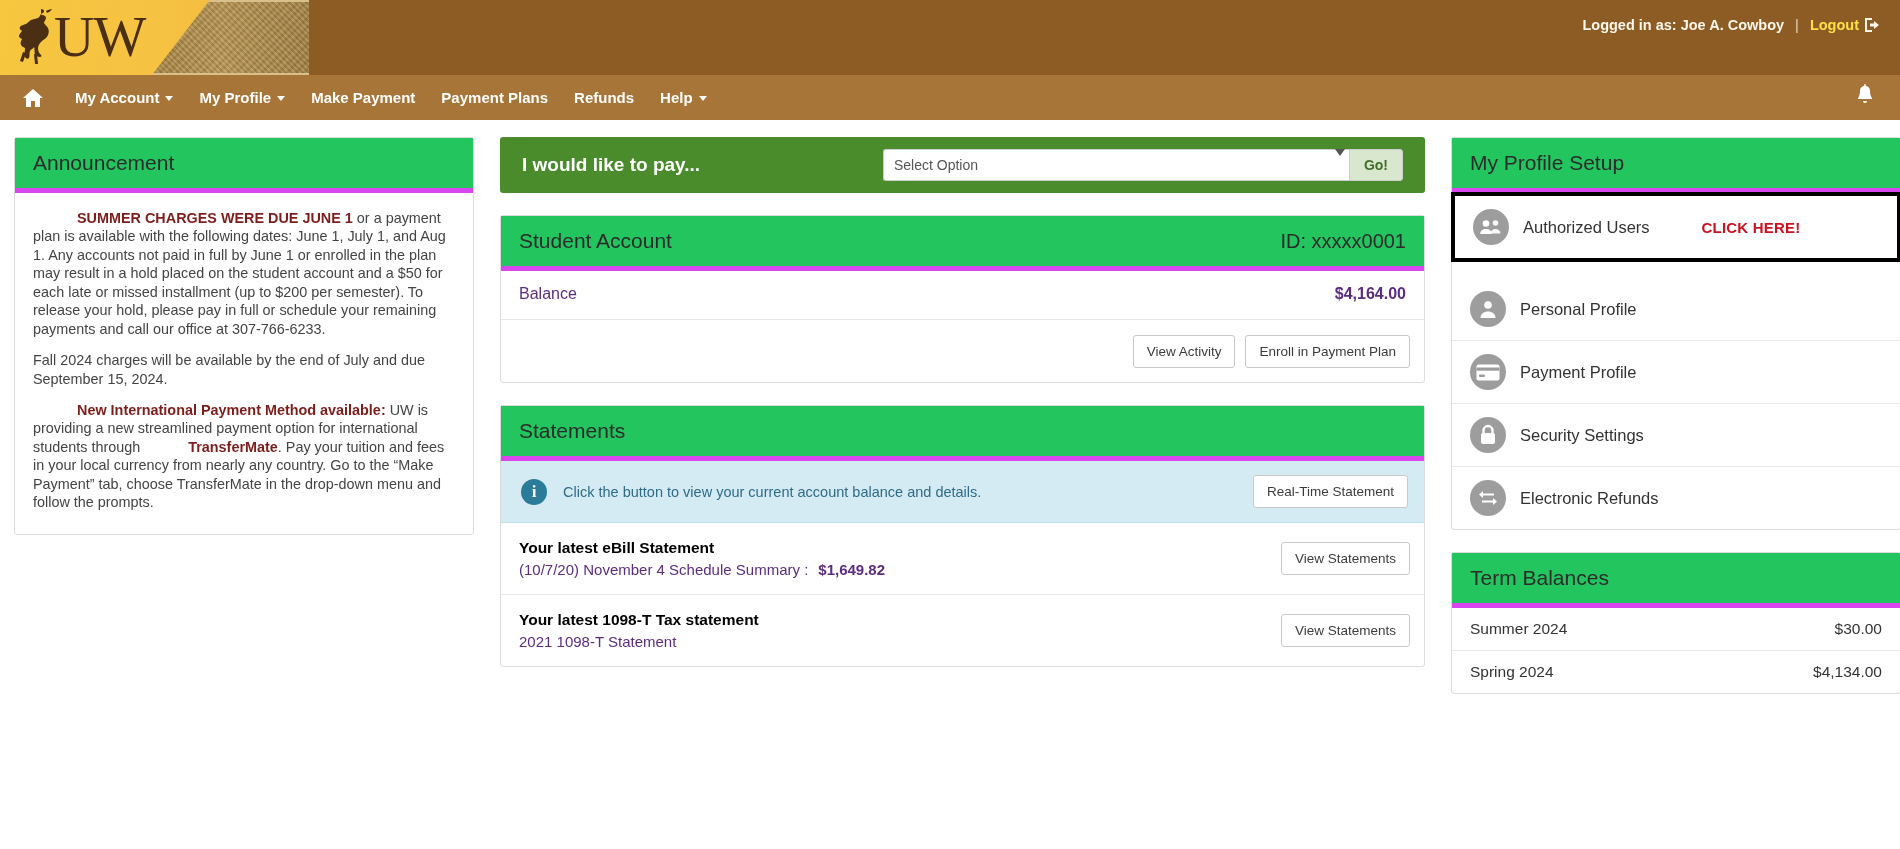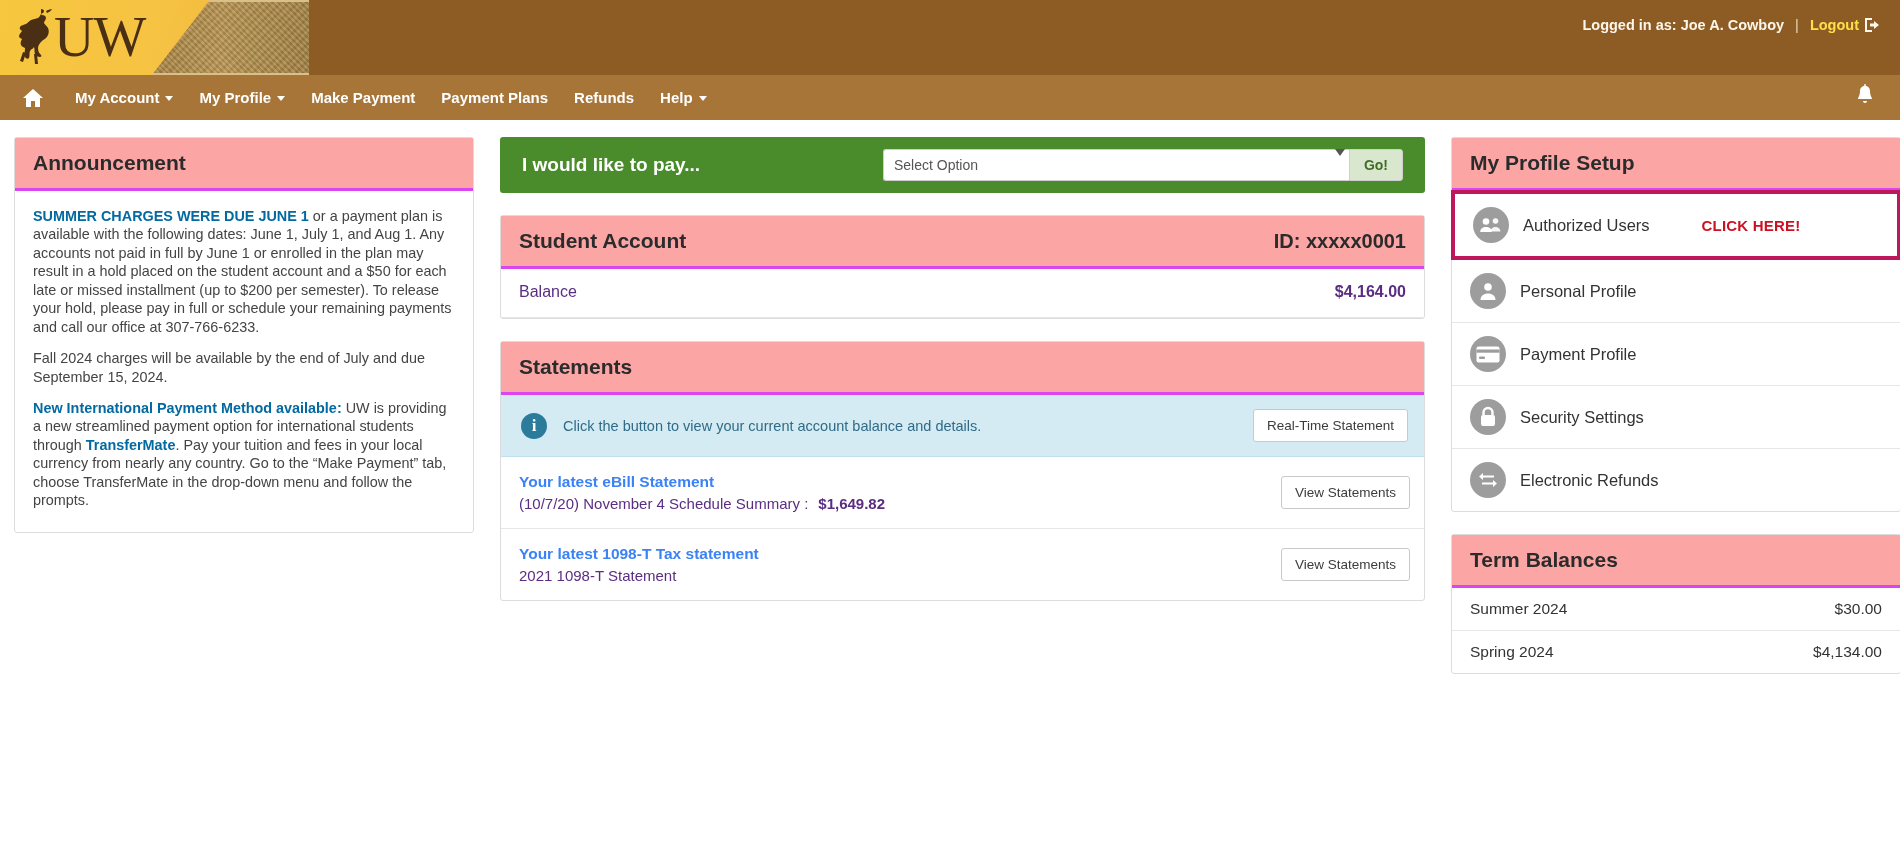--- a/index.html
+++ b/index.html
@@ -95,39 +95,39 @@
   .col-left  { width: 460px; flex: 0 0 460px; }
   .col-mid   { width: 925px; flex: 0 0 925px; }
   .col-right { width: 450px; flex: 0 0 450px; }
 
   .card {
     background: #ffffff;
     border: 1px solid #dcdcdc;
     border-radius: 3px;
   }
   .card-head {
-    background: #fca5a5;
-    border-bottom: 3px solid #d946ef;
+    background: #22c55e;
+    border-bottom: 5px solid #d946ef;
     padding: 13px 18px;
     font-size: 21px;
     color: #2b2b2b;
-    display:flex; align-items:center; justify-content:space-between;font-weight:bold;
+    display:flex; align-items:center; justify-content:space-between;
   }
   .card-head .id { font-size: 20px; color:#2b2b2b; }
 
   
   .announce-body { padding: 16px 18px 20px 18px; }
   .announce-body p {
     margin: 0 0 13px 0;
     font-size: 14.4px;
     line-height: 1.28;
     color: #444444;
   }
   .announce-body p:last-child { margin-bottom: 2px; }
-  .announce-body strong { color: #0369a1; }
+  .announce-body strong { color: #7f1d1d; margin-left: 44px; }
 
   
   .notice {
     background: #fdf6e0;
     border: 1px solid #f2e5c2;
     border-radius: 3px;
     display: flex; align-items: center; gap: 18px;
     padding: 16px 18px;
     margin-bottom: 24px;
   }
@@ -219,21 +219,21 @@
   }
   .info-text { font-size: 14.5px; color: #2f6b86; }
   .info-bar .btn { margin-left: auto; }
 
   .stmt-row {
     display:flex; align-items:center;
     padding: 16px 14px 16px 18px;
     border-bottom: 1px solid #e6e6e6;
   }
   .stmt-row:last-child { border-bottom: none; }
-  .stmt-title { font-size: 15.5px; font-weight: bold; color:#3b82f6; margin-bottom: 4px; }
+  .stmt-title { font-size: 15.5px; font-weight: bold; color:#000000; margin-bottom: 4px; }
   .stmt-sub { font-size: 15px; color:#5b2d82; }
   .stmt-sub .amt { color:#5b2d82; font-weight: bold; margin-left: 10px; }
   .stmt-row .btn { margin-left:auto; }
 
   
   .profile-item {
     display:flex; align-items:center;
     padding: 13px 18px;
     border-bottom: 1px solid #e6e6e6;
     cursor: pointer;
@@ -242,22 +242,22 @@
   }
   .profile-item:last-child { border-bottom: none; }
   .pi-icon {
     width: 36px; height: 36px; border-radius: 50%;
     background: #9d9d9d;
     display:flex; align-items:center; justify-content:center;
     flex: 0 0 36px; margin-right: 14px;
   }
   .pi-label { font-size: 16.5px; color: #333333; }
   .highlight-row {
-    border: 4px solid #be185d;
-    margin: -1px -1px 0 -1px;
+    border: 4px solid #000000;
+    margin: -1px -1px 16px -1px;
     z-index: 2;
   }
   .click-here {
     margin-left: 52px;
     color: #cc1122; font-weight: bold; font-size: 15px;
     letter-spacing: .2px;
   }
   .term-row {
     display:flex; align-items:flex-end; justify-content:space-between;
     padding: 12px 18px;
@@ -365,20 +365,24 @@
 
     <div class="card mb22">
       <div class="card-head">
         <span>Student Account</span>
         <span class="id">ID: xxxxx0001</span>
       </div>
       <div class="acct-row">
         <span class="lbl">Balance</span>
         <span class="amt">$4,164.00</span>
       </div>
+      <div class="acct-actions">
+        <button class="btn">View Activity</button>
+        <button class="btn">Enroll in Payment Plan</button>
+      </div>
     </div>
 
     <div class="card">
       <div class="card-head">Statements</div>
 
       <div class="info-bar">
         <div class="info-icon">i</div>
         <div class="info-text">Click the button to view your current account balance and details.</div>
         <button class="btn">Real-Time Statement</button>
       </div>

